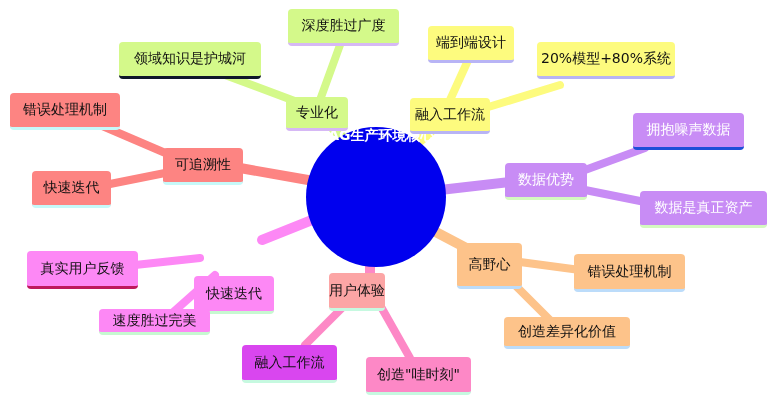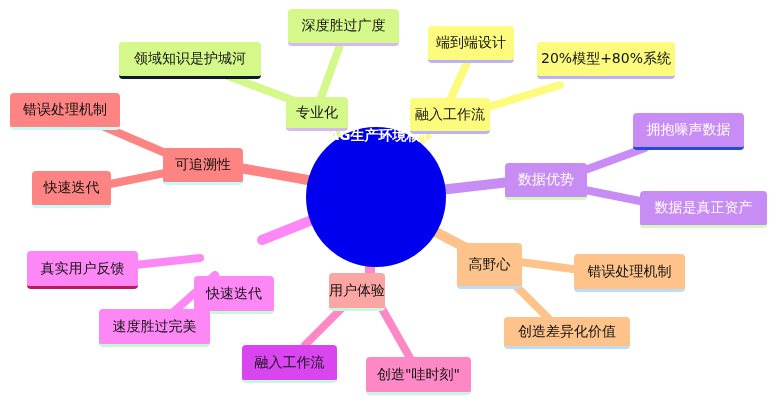--- a/index.html
+++ b/index.html
@@ -140,21 +140,21 @@
   <div class="node" style="left:366px;top:357px;width:105px;height:38px;background:#fd88c6;border-bottom:3px solid #c6f9e0;">
     <span>创造"哇时刻"</span>
   </div>
 
   <div class="node" style="left:194px;top:236px;width:80px;height:38px;background:#fd88f5;border-bottom:3px solid #c6f9d0;margin-top:40px;">
     <span>快速迭代</span>
   </div>
   <div class="node" style="left:27px;top:251px;width:111px;height:38px;background:#fd88f5;border-bottom:3px solid #be185d;">
     <span>真实用户反馈</span>
   </div>
-  <div class="node" style="left:99px;top:309px;width:111px;height:38px;background:#fd88f5;border-bottom:3px solid #c6f9d0;">
+  <div class="node" style="left:99px;top:309px;width:111px;height:26px;background:#fd88f5;border-bottom:3px solid #c6f9d0;">
     <span>速度胜过完美</span>
   </div>
 
   <div class="node" style="left:163px;top:148px;width:80px;height:37px;background:#fd8482;border-bottom:3px solid #c6f9f9;">
     <span>可追溯性</span>
   </div>
   <div class="node" style="left:10px;top:93px;width:110px;height:37px;background:#fd8482;border-bottom:3px solid #c6f9f9;">
     <span>错误处理机制</span>
   </div>
   <div class="node" style="left:32px;top:171px;width:79px;height:37px;background:#fd8482;border-bottom:3px solid #c6f9f9;">

